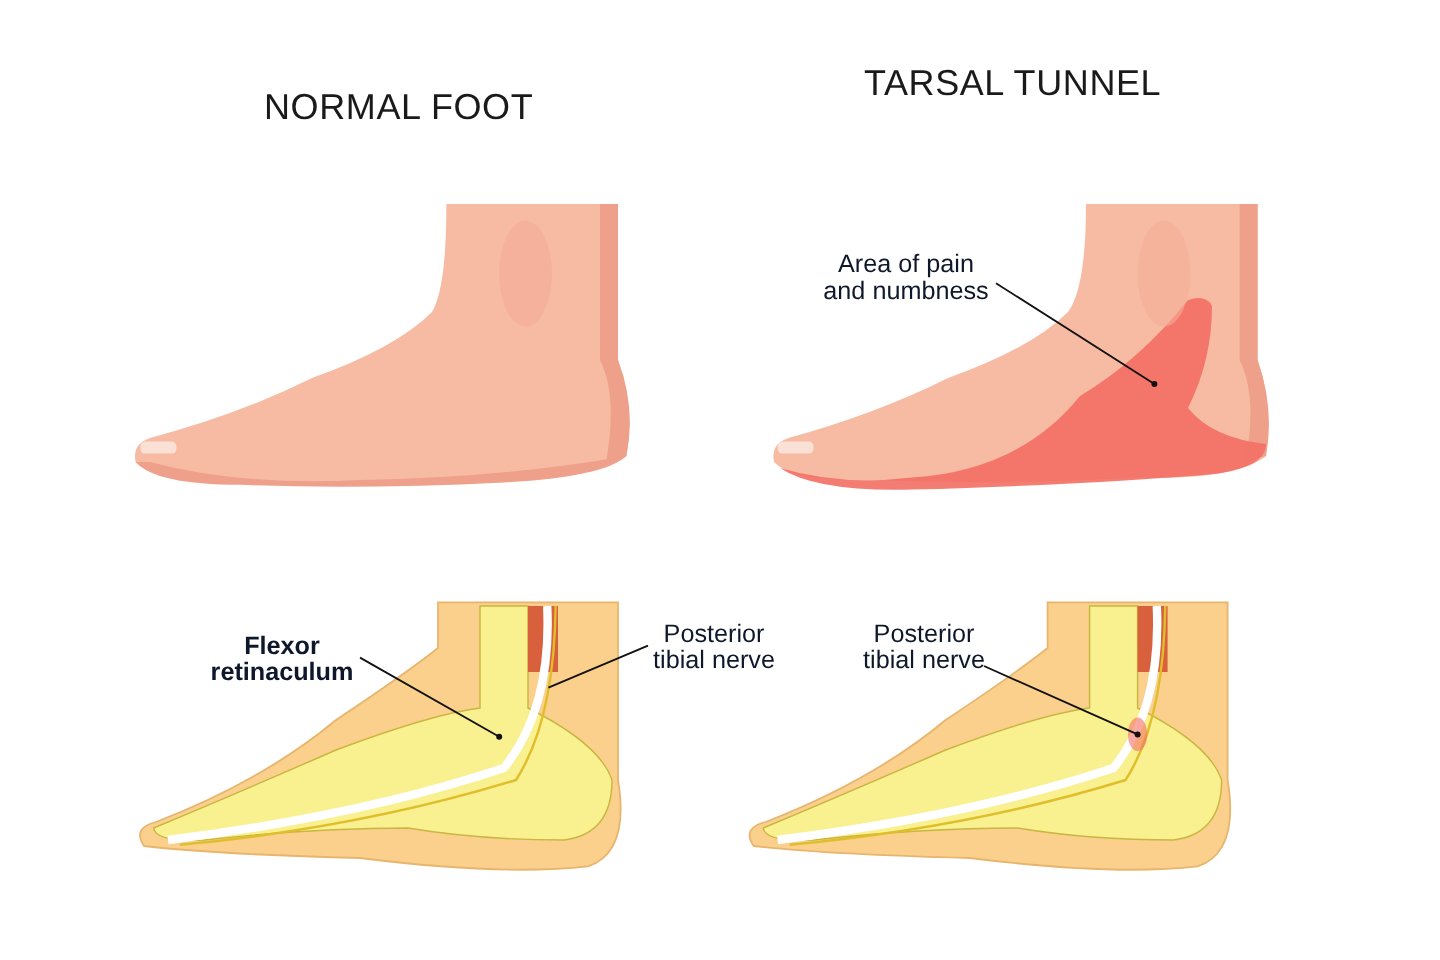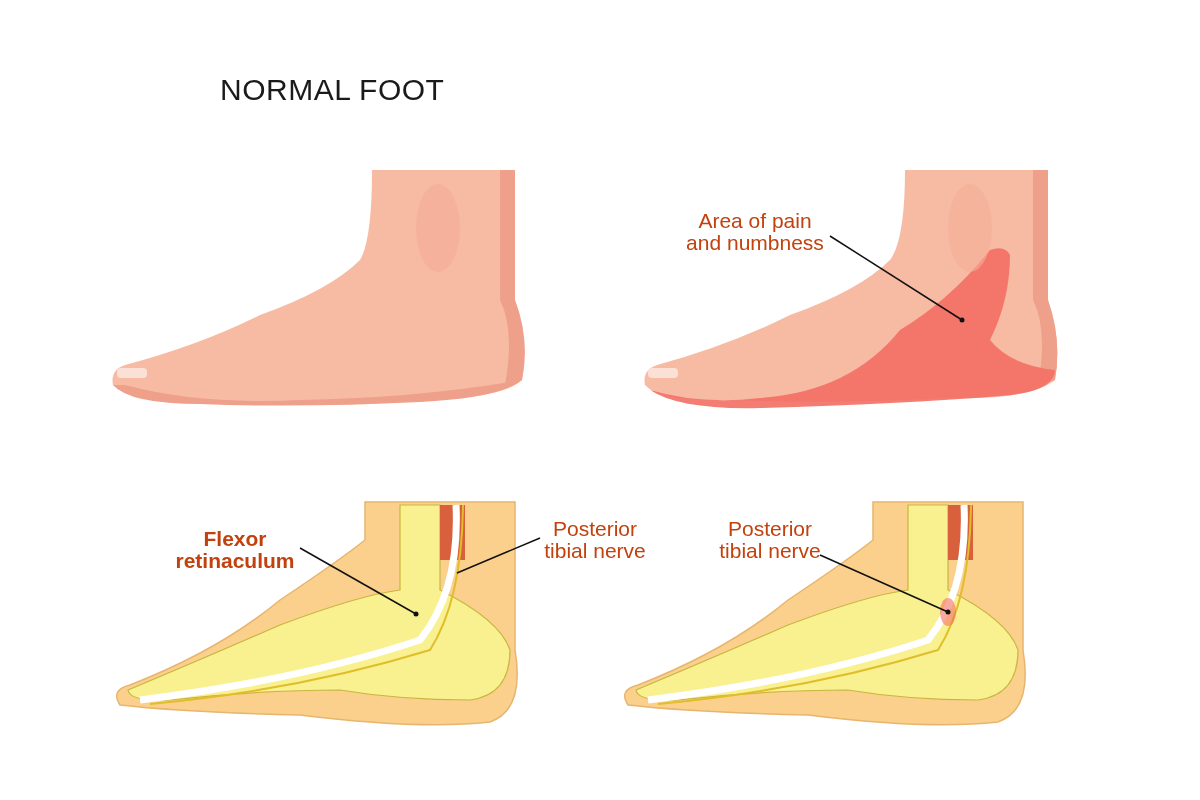--- a/index.html
+++ b/index.html
@@ -1,25 +1,26 @@
 <!DOCTYPE html>
 <html><head>
 <meta charset="utf-8">
 <style>
   html,body{margin:0;padding:0;background:#fff;}
   body{width:1200px;height:800px;position:relative;overflow:hidden;font-family:"Liberation Sans",sans-serif;}
   .title{position:absolute;font-size:30px;color:#1a1a1a;line-height:40px;font-weight:400;letter-spacing:0.5px;}
-  .label{position:absolute;font-size:21px;color:#c2410c;text-align:center;line-height:22px;}
+  .label{position:absolute;font-size:21px;color:#0f172a;text-align:center;line-height:22px;}
   svg{position:absolute;left:0;top:0;}
 </style>
 </head>
 <body>
 
 <div class="title" style="left:220px;top:70px;width:300px;">NORMAL FOOT</div>
 <div class="title" style="left:720px;top:50px;width:330px;">
+  <div>TARSAL TUNNEL</div>
 </div>
 
 <svg width="1200" height="800">
 
   <g>
     <path d="M372,170 L515,170 L515,300 Q530,340 522,380 Q500,400 420,398 Q300,405 200,400 Q130,402 113,385 Q110,370 125,365 Q200,345 260,315 Q330,290 360,260 Q372,240 372,170 Z" fill="#f7bba4"></path>
     <path d="M500,170 L515,170 L515,300 Q530,340 522,380 L505,385 Q515,330 500,300 Z" fill="#eea08a"></path>
     <path d="M125,385 Q200,405 300,400 Q420,398 522,380 Q500,398 420,402 Q300,408 200,404 Q130,404 113,385 Z" fill="#eea08a"></path>
     <ellipse cx="438" cy="228" rx="22" ry="44" fill="#f4ad98" opacity="0.7"></ellipse>
     <rect x="117" y="368" width="30" height="10" rx="4" fill="#fbe0d6"></rect>

